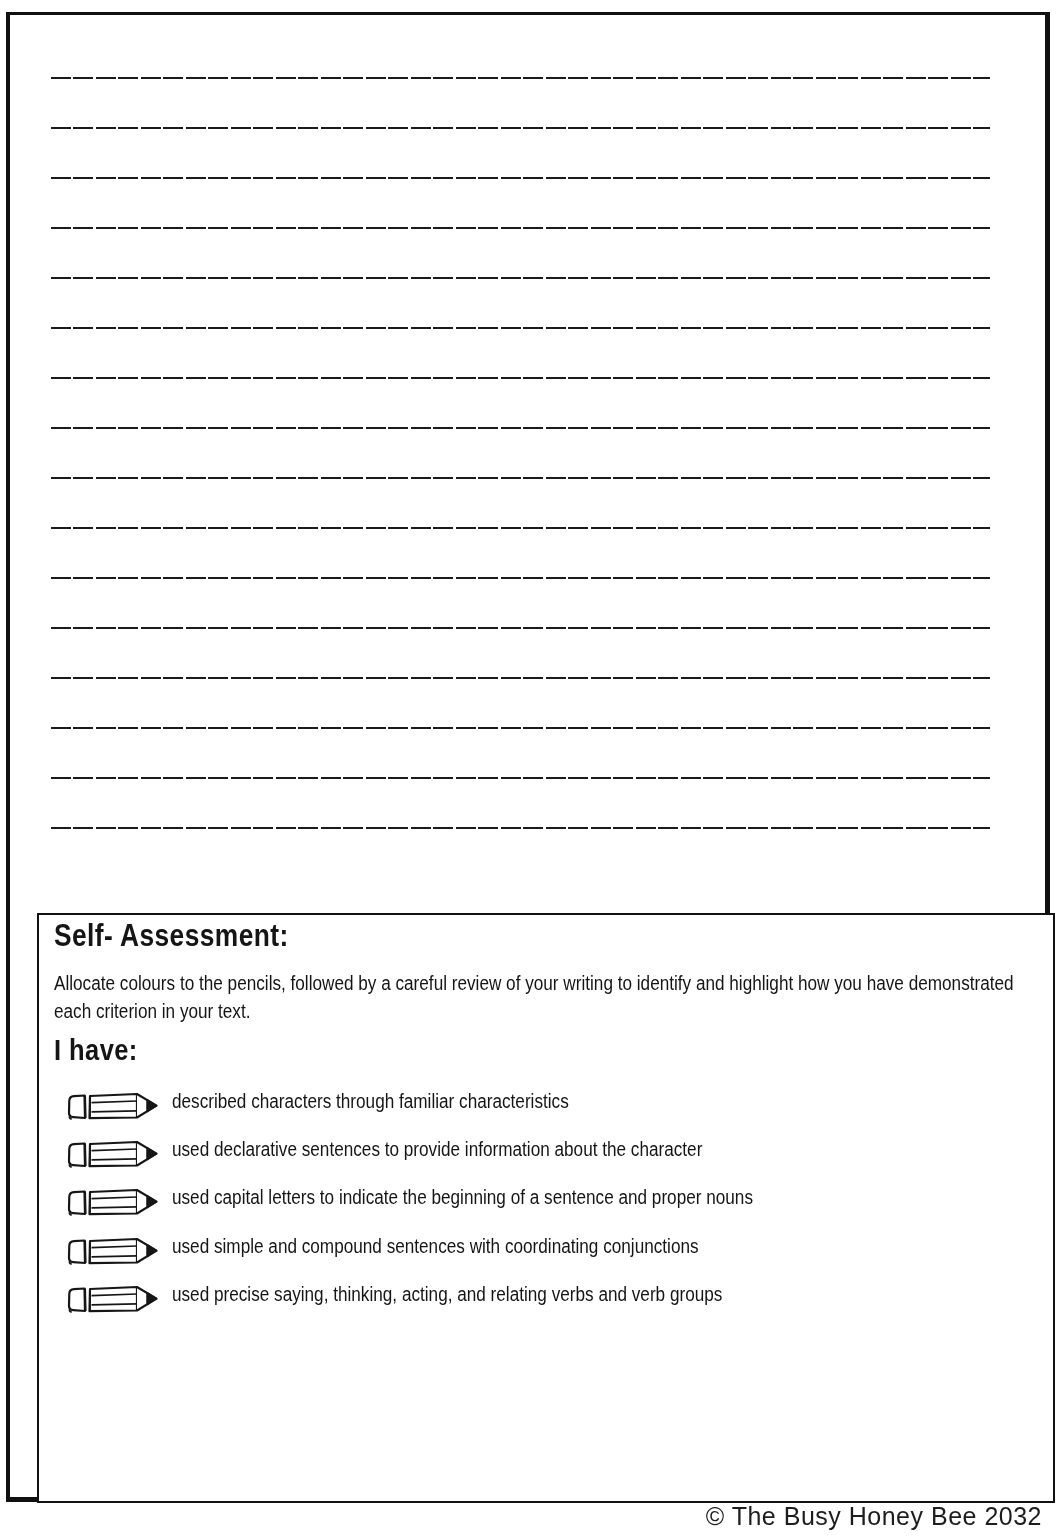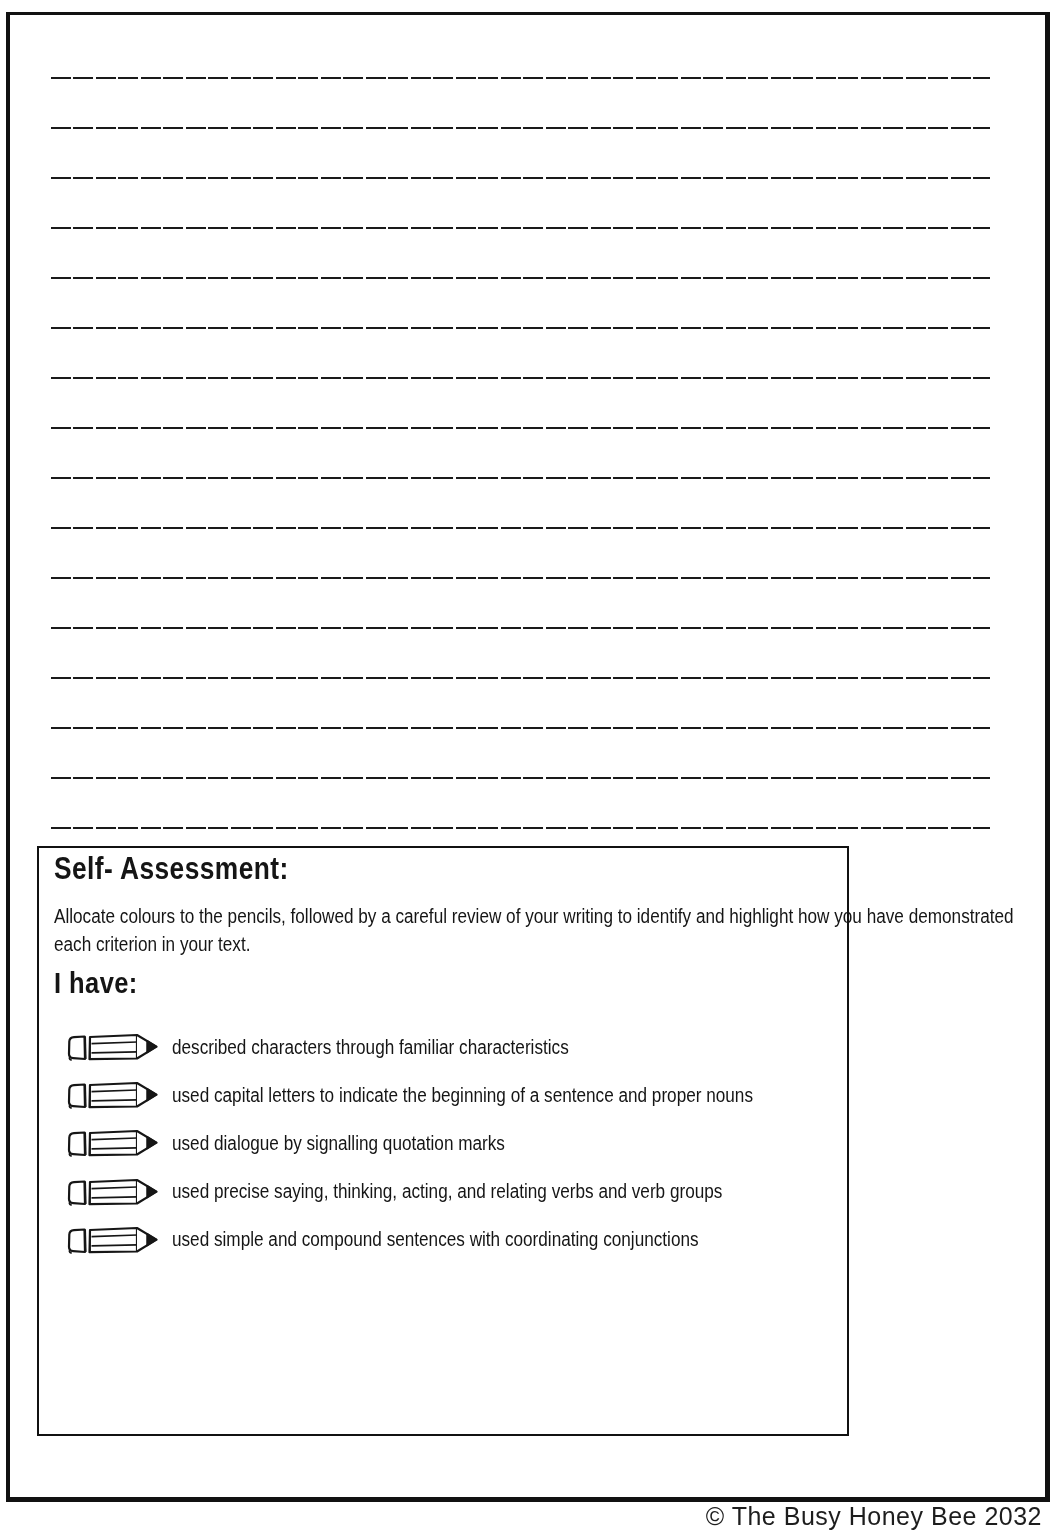--- a/index.html
+++ b/index.html
@@ -43,22 +43,22 @@
     width: 100%;
     height: 2px;
     background: repeating-linear-gradient(90deg,
       #1a1a1a 0px, #1a1a1a 20px,
       rgba(0,0,0,0) 20px, rgba(0,0,0,0) 22.5px);
   }
   
   .assessment-box {
     position: absolute;
     left: 37px;
-    top: 846px;
-    width: 812px;
+    top: 913px;
+    width: 1018px;
     height: 590px;
     box-sizing: border-box;
     border: 2px solid #111111;
     background: #ffffff;
   }
   .box-title {
     position: absolute;
     left: 15px;
     top: 3px;
     margin: 0;
@@ -96,21 +96,21 @@
     position: absolute;
     left: 0;
     top: 175px;
     width: 100%;
     margin: 0;
     padding: 0;
     list-style: none;
   }
   .checklist-row {
     display: flex;
-    align-items: center;
+    align-items: flex-start;
     height: 48.2px;
     padding-left: 25px;
   }
   .pencil {
     flex: 0 0 auto;
     width: 96px;
     height: 32px;
     display: block;
   }
   .item-label {
@@ -176,20 +176,40 @@
       <path d="M27.5,12.6 L73,11" stroke="#161616" stroke-width="1.7"></path>
       <path d="M27.5,21.8 L73,20.8" stroke="#161616" stroke-width="1.7"></path>
 
       <path d="M73,4 L92.5,15.6 L73,27.5" stroke="#161616" stroke-width="2.2" fill="#ffffff" stroke-linejoin="round"></path>
 
       <path d="M83,9.7 L92.5,15.6 L83,21.6 Z" stroke="#161616" stroke-width="1.5" fill="#161616" stroke-linejoin="round"></path>
     </svg>
     <span class="item-label">described characters through familiar characteristics</span>
   </li>
 
+  <li class="checklist-row">
+    <svg class="pencil" viewBox="0 0 96 32" fill="none" xmlns="http://www.w3.org/2000/svg">
+
+      <path d="M20.5,5.5 L10,6.2 Q5.5,6.6 5.3,10.5 L5,23 Q5,27 9.2,27.2 L21,28 Z" stroke="#161616" stroke-width="2.2" fill="#ffffff" stroke-linejoin="round"></path>
+      <path d="M6.2,25.5 q-1.8,2.6 0.8,3.4" stroke="#161616" stroke-width="1.8" stroke-linecap="round"></path>
+
+      <path d="M26,6 L73,4 L73,27.5 L25.5,28.2 Z" stroke="#161616" stroke-width="2.2" fill="#ffffff" stroke-linejoin="round"></path>
+
+      <path d="M21,5.4 L21.6,28" stroke="#161616" stroke-width="2"></path>
+      <path d="M26,6 L26,28" stroke="#161616" stroke-width="1.6"></path>
+
+      <path d="M27.5,12.6 L73,11" stroke="#161616" stroke-width="1.7"></path>
+      <path d="M27.5,21.8 L73,20.8" stroke="#161616" stroke-width="1.7"></path>
+
+      <path d="M73,4 L92.5,15.6 L73,27.5" stroke="#161616" stroke-width="2.2" fill="#ffffff" stroke-linejoin="round"></path>
+
+      <path d="M83,9.7 L92.5,15.6 L83,21.6 Z" stroke="#161616" stroke-width="1.5" fill="#161616" stroke-linejoin="round"></path>
+    </svg>
+    <span class="item-label">used declarative sentences to provide information about the character</span>
+  </li>
 
   <li class="checklist-row">
     <svg class="pencil" viewBox="0 0 96 32" fill="none" xmlns="http://www.w3.org/2000/svg">
 
       <path d="M20.5,5.5 L10,6.2 Q5.5,6.6 5.3,10.5 L5,23 Q5,27 9.2,27.2 L21,28 Z" stroke="#161616" stroke-width="2.2" fill="#ffffff" stroke-linejoin="round"></path>
       <path d="M6.2,25.5 q-1.8,2.6 0.8,3.4" stroke="#161616" stroke-width="1.8" stroke-linecap="round"></path>
 
       <path d="M26,6 L73,4 L73,27.5 L25.5,28.2 Z" stroke="#161616" stroke-width="2.2" fill="#ffffff" stroke-linejoin="round"></path>
 
       <path d="M21,5.4 L21.6,28" stroke="#161616" stroke-width="2"></path>
@@ -198,39 +218,40 @@
       <path d="M27.5,12.6 L73,11" stroke="#161616" stroke-width="1.7"></path>
       <path d="M27.5,21.8 L73,20.8" stroke="#161616" stroke-width="1.7"></path>
 
       <path d="M73,4 L92.5,15.6 L73,27.5" stroke="#161616" stroke-width="2.2" fill="#ffffff" stroke-linejoin="round"></path>
 
       <path d="M83,9.7 L92.5,15.6 L83,21.6 Z" stroke="#161616" stroke-width="1.5" fill="#161616" stroke-linejoin="round"></path>
     </svg>
     <span class="item-label">used capital letters to indicate the beginning of a sentence and proper nouns</span>
   </li>
 
-  <li class="checklist-row">
-    <svg class="pencil" viewBox="0 0 96 32" fill="none" xmlns="http://www.w3.org/2000/svg">
-
-      <path d="M20.5,5.5 L10,6.2 Q5.5,6.6 5.3,10.5 L5,23 Q5,27 9.2,27.2 L21,28 Z" stroke="#161616" stroke-width="2.2" fill="#ffffff" stroke-linejoin="round"></path>
-      <path d="M6.2,25.5 q-1.8,2.6 0.8,3.4" stroke="#161616" stroke-width="1.8" stroke-linecap="round"></path>
-
-      <path d="M26,6 L73,4 L73,27.5 L25.5,28.2 Z" stroke="#161616" stroke-width="2.2" fill="#ffffff" stroke-linejoin="round"></path>
-
-      <path d="M21,5.4 L21.6,28" stroke="#161616" stroke-width="2"></path>
-      <path d="M26,6 L26,28" stroke="#161616" stroke-width="1.6"></path>
-
-      <path d="M27.5,12.6 L73,11" stroke="#161616" stroke-width="1.7"></path>
-      <path d="M27.5,21.8 L73,20.8" stroke="#161616" stroke-width="1.7"></path>
-
-      <path d="M73,4 L92.5,15.6 L73,27.5" stroke="#161616" stroke-width="2.2" fill="#ffffff" stroke-linejoin="round"></path>
-
-      <path d="M83,9.7 L92.5,15.6 L83,21.6 Z" stroke="#161616" stroke-width="1.5" fill="#161616" stroke-linejoin="round"></path>
-    </svg>
-    <span class="item-label">used dialogue by signalling quotation marks</span>
+
+  <li class="checklist-row">
+    <svg class="pencil" viewBox="0 0 96 32" fill="none" xmlns="http://www.w3.org/2000/svg">
+
+      <path d="M20.5,5.5 L10,6.2 Q5.5,6.6 5.3,10.5 L5,23 Q5,27 9.2,27.2 L21,28 Z" stroke="#161616" stroke-width="2.2" fill="#ffffff" stroke-linejoin="round"></path>
+      <path d="M6.2,25.5 q-1.8,2.6 0.8,3.4" stroke="#161616" stroke-width="1.8" stroke-linecap="round"></path>
+
+      <path d="M26,6 L73,4 L73,27.5 L25.5,28.2 Z" stroke="#161616" stroke-width="2.2" fill="#ffffff" stroke-linejoin="round"></path>
+
+      <path d="M21,5.4 L21.6,28" stroke="#161616" stroke-width="2"></path>
+      <path d="M26,6 L26,28" stroke="#161616" stroke-width="1.6"></path>
+
+      <path d="M27.5,12.6 L73,11" stroke="#161616" stroke-width="1.7"></path>
+      <path d="M27.5,21.8 L73,20.8" stroke="#161616" stroke-width="1.7"></path>
+
+      <path d="M73,4 L92.5,15.6 L73,27.5" stroke="#161616" stroke-width="2.2" fill="#ffffff" stroke-linejoin="round"></path>
+
+      <path d="M83,9.7 L92.5,15.6 L83,21.6 Z" stroke="#161616" stroke-width="1.5" fill="#161616" stroke-linejoin="round"></path>
+    </svg>
+    <span class="item-label">used simple and compound sentences with coordinating conjunctions</span>
   </li>
 
   <li class="checklist-row">
     <svg class="pencil" viewBox="0 0 96 32" fill="none" xmlns="http://www.w3.org/2000/svg">
 
       <path d="M20.5,5.5 L10,6.2 Q5.5,6.6 5.3,10.5 L5,23 Q5,27 9.2,27.2 L21,28 Z" stroke="#161616" stroke-width="2.2" fill="#ffffff" stroke-linejoin="round"></path>
       <path d="M6.2,25.5 q-1.8,2.6 0.8,3.4" stroke="#161616" stroke-width="1.8" stroke-linecap="round"></path>
 
       <path d="M26,6 L73,4 L73,27.5 L25.5,28.2 Z" stroke="#161616" stroke-width="2.2" fill="#ffffff" stroke-linejoin="round"></path>
 
@@ -238,41 +259,20 @@
       <path d="M26,6 L26,28" stroke="#161616" stroke-width="1.6"></path>
 
       <path d="M27.5,12.6 L73,11" stroke="#161616" stroke-width="1.7"></path>
       <path d="M27.5,21.8 L73,20.8" stroke="#161616" stroke-width="1.7"></path>
 
       <path d="M73,4 L92.5,15.6 L73,27.5" stroke="#161616" stroke-width="2.2" fill="#ffffff" stroke-linejoin="round"></path>
 
       <path d="M83,9.7 L92.5,15.6 L83,21.6 Z" stroke="#161616" stroke-width="1.5" fill="#161616" stroke-linejoin="round"></path>
     </svg>
     <span class="item-label">used precise saying, thinking, acting, and relating verbs and verb groups</span>
-  </li>
-
-  <li class="checklist-row">
-    <svg class="pencil" viewBox="0 0 96 32" fill="none" xmlns="http://www.w3.org/2000/svg">
-
-      <path d="M20.5,5.5 L10,6.2 Q5.5,6.6 5.3,10.5 L5,23 Q5,27 9.2,27.2 L21,28 Z" stroke="#161616" stroke-width="2.2" fill="#ffffff" stroke-linejoin="round"></path>
-      <path d="M6.2,25.5 q-1.8,2.6 0.8,3.4" stroke="#161616" stroke-width="1.8" stroke-linecap="round"></path>
-
-      <path d="M26,6 L73,4 L73,27.5 L25.5,28.2 Z" stroke="#161616" stroke-width="2.2" fill="#ffffff" stroke-linejoin="round"></path>
-
-      <path d="M21,5.4 L21.6,28" stroke="#161616" stroke-width="2"></path>
-      <path d="M26,6 L26,28" stroke="#161616" stroke-width="1.6"></path>
-
-      <path d="M27.5,12.6 L73,11" stroke="#161616" stroke-width="1.7"></path>
-      <path d="M27.5,21.8 L73,20.8" stroke="#161616" stroke-width="1.7"></path>
-
-      <path d="M73,4 L92.5,15.6 L73,27.5" stroke="#161616" stroke-width="2.2" fill="#ffffff" stroke-linejoin="round"></path>
-
-      <path d="M83,9.7 L92.5,15.6 L83,21.6 Z" stroke="#161616" stroke-width="1.5" fill="#161616" stroke-linejoin="round"></path>
-    </svg>
-    <span class="item-label">used simple and compound sentences with coordinating conjunctions</span>
   </li>
 
 
 </ul>
   </div>
 
   <div class="copyright">© The Busy Honey Bee 2032</div>
 
 </div>
 

